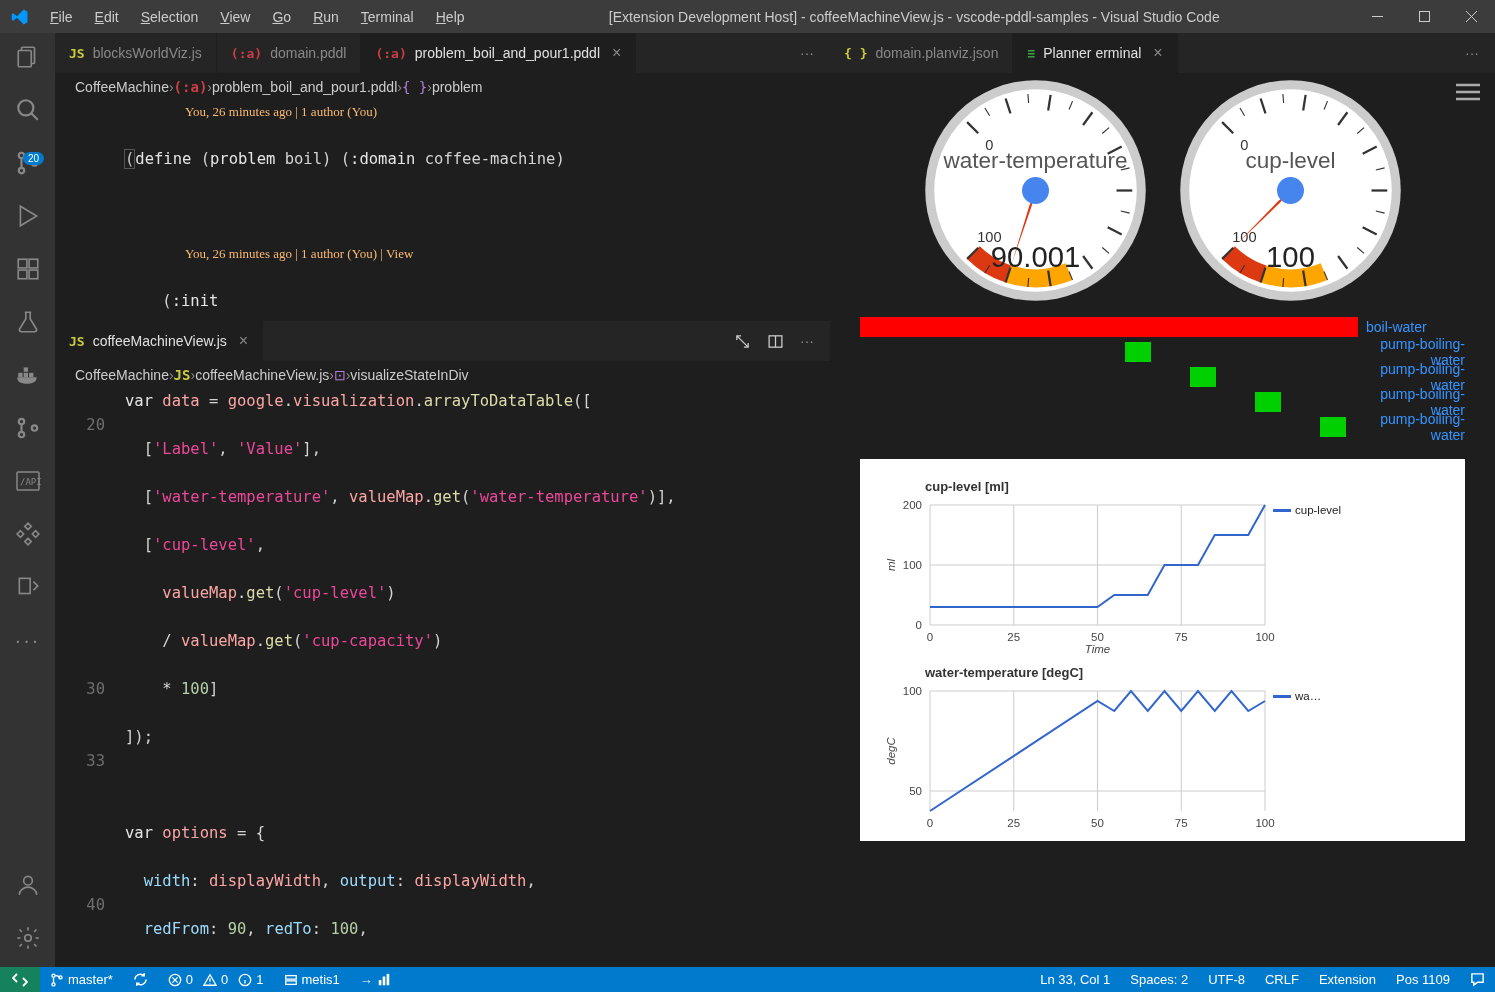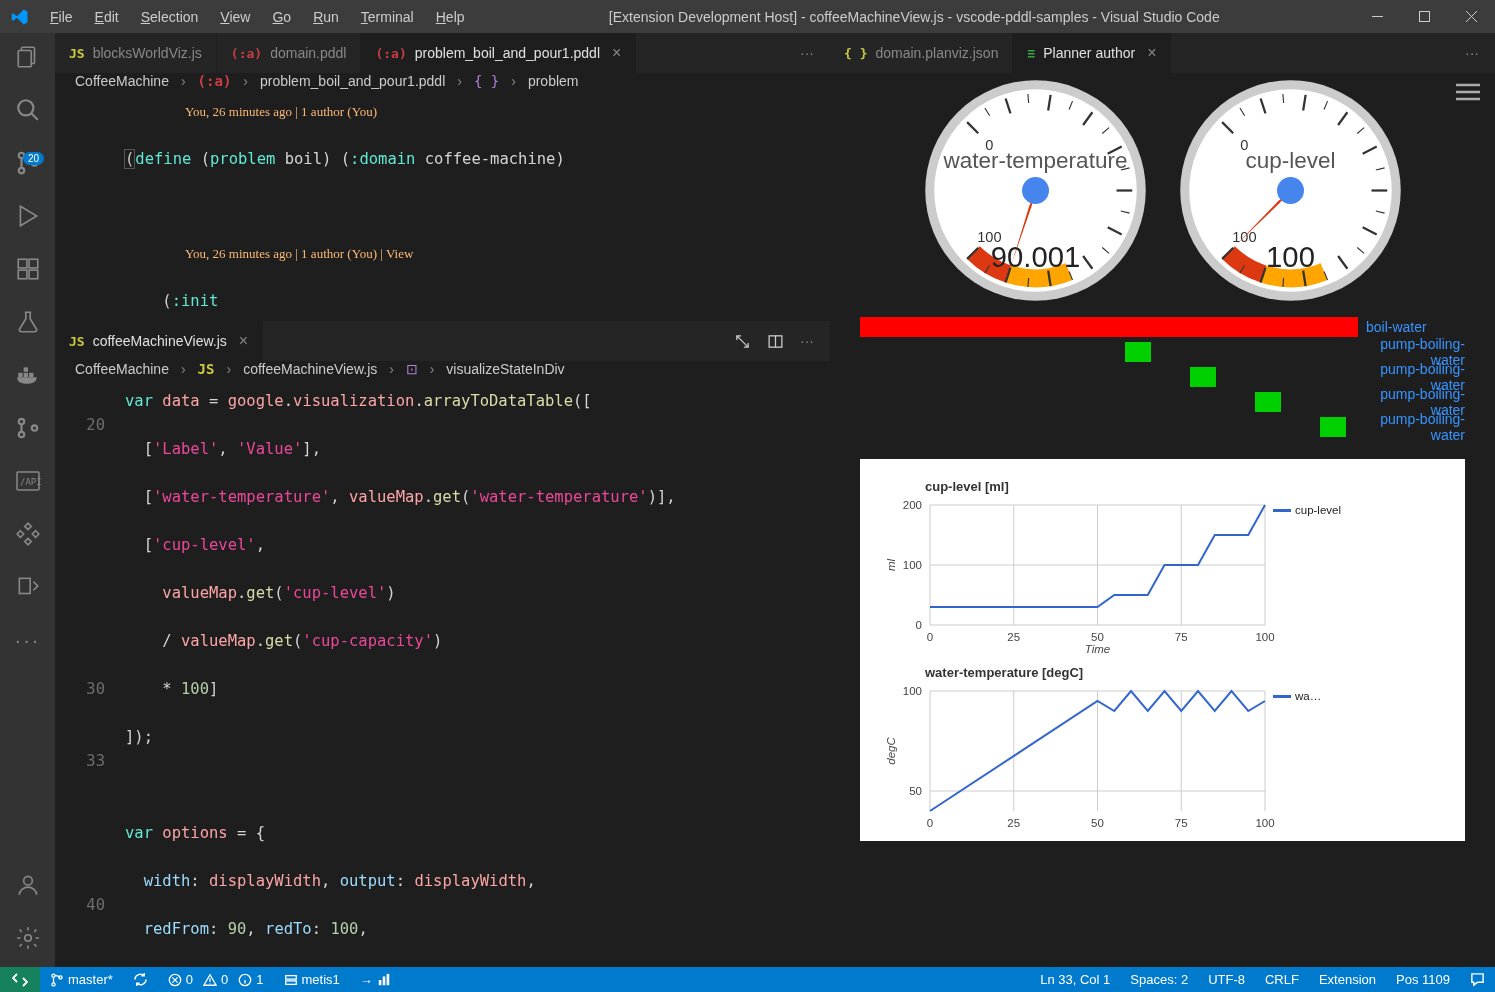--- a/index.html
+++ b/index.html
@@ -22,31 +22,31 @@
 .left-pane { width: 775px; display: flex; flex-direction: column; }
 .right-pane { flex: 1; background: #1e1e1e; display: flex; flex-direction: column; }
 
 .tabs { height: 40px; background: #252526; display: flex; align-items: center; }
 .tab { height: 40px; display: flex; align-items: center; padding: 0 14px; gap: 8px; color: #888; cursor: pointer; font-size: 14px; border-right: 1px solid #1e1e1e; }
 .tab.active { background: #1e1e1e; color: #e0e0e0; }
 .tab .icon { font-size: 13px; }
 .tab .close { margin-left: 4px; font-size: 16px; color: #888; }
 .tabs .actions { margin-left: auto; display:flex; gap:16px; padding-right:16px; color:#888; }
 
-.breadcrumb { height: 28px; background: #1e1e1e; display: flex; align-items: flex-start; padding-left: 20px; gap: 12px; font-size: 14px; color: #ccc; }
+.breadcrumb { height: 28px; background: #1e1e1e; display: flex; align-items: center; padding-left: 20px; gap: 0; font-size: 14px; color: #ccc; }
 .breadcrumb .sep { color: #888; }
 
 .editor { flex: 1; background: #1e1e1e; overflow: hidden; font-family: Consolas, monospace; font-size: 15.5px; line-height: 24px; display: flex; }
 .gutter { width: 70px; text-align: right; color: #6e6e6e; padding-right: 20px; padding-top: 0; }
 .gutter div { height: 24px; }
 .code { flex: 1; padding-left: 0; white-space: pre; }
 .code .line { height: 24px; position: relative; }
 .codelens { color: #fdba74; font-size: 13px; font-family: "Segoe UI"; padding-left: 60px; height: 22px; line-height: 22px; }
 
-.kw { color: #5eead4; }
+.kw { color: #e5e5e5; }
 .fn { color: #dcdcaa; }
 .str { color: #ec4899; }
 .num { color: #b5cea8; }
 .var { color: #fca5a5; }
 .prop { color: #9cdcfe; }
 .punc { color: #d4d4d4; }
 .plain { color: #d4d4d4; }
 
 .editor2-tabs { height: 40px; background: #252526; display: flex; align-items: center; }
 
@@ -339,21 +339,21 @@
     </div>
 
     <div class="right-pane">
       <div class="tabs" id="tabs-right">
         <div class="tab">
             <span class="icon" style="color:#cbcb41;font-weight:bold;font-family:monospace">{ }</span>
             <span>domain.planviz.json</span>
           </div>
           <div class="tab active">
             <span class="icon" style="color:#3ba04a;font-weight:bold;font-family:monospace">≡</span>
-            <span>Planner author</span>
+            <span>Planner erminal</span>
             <span class="close">×</span>
           </div>
           <div class="actions" style="margin-left:auto">
           <span>···</span>
         </div>
       </div>
       <div class="planner-content">
         <div class="hamburger">
           <svg width="24" height="18">
               <path stroke="#aaa" stroke-width="2.5" d="M0 2h24M0 9h24M0 16h24"></path>

